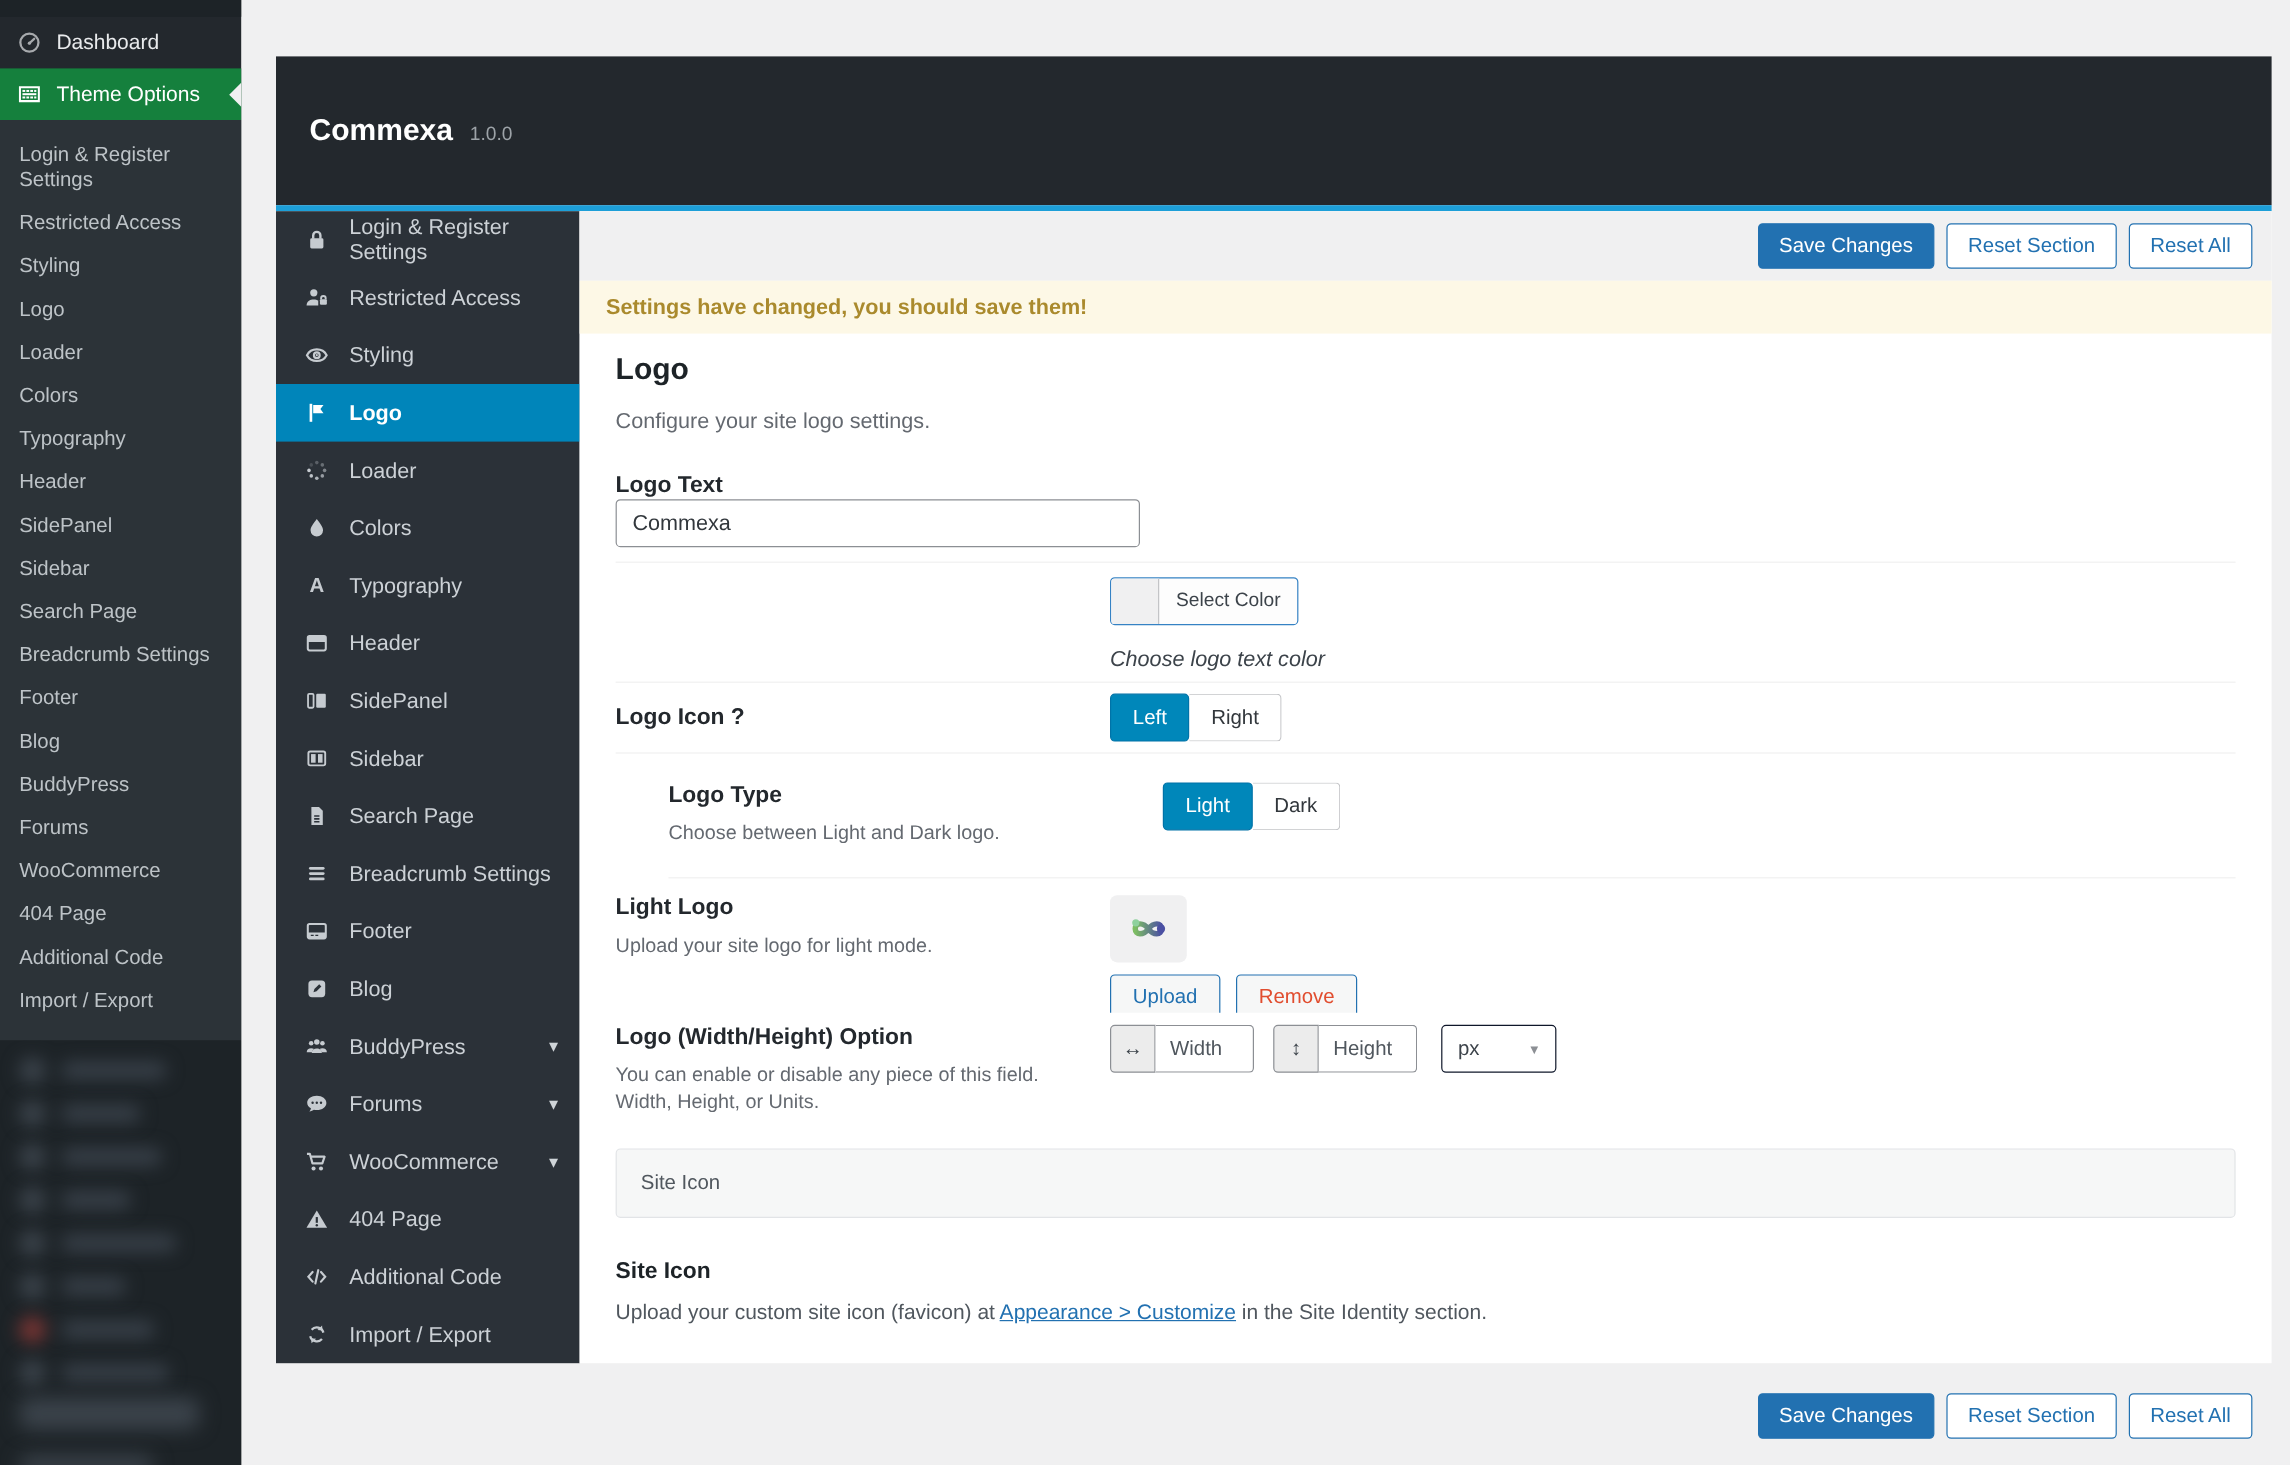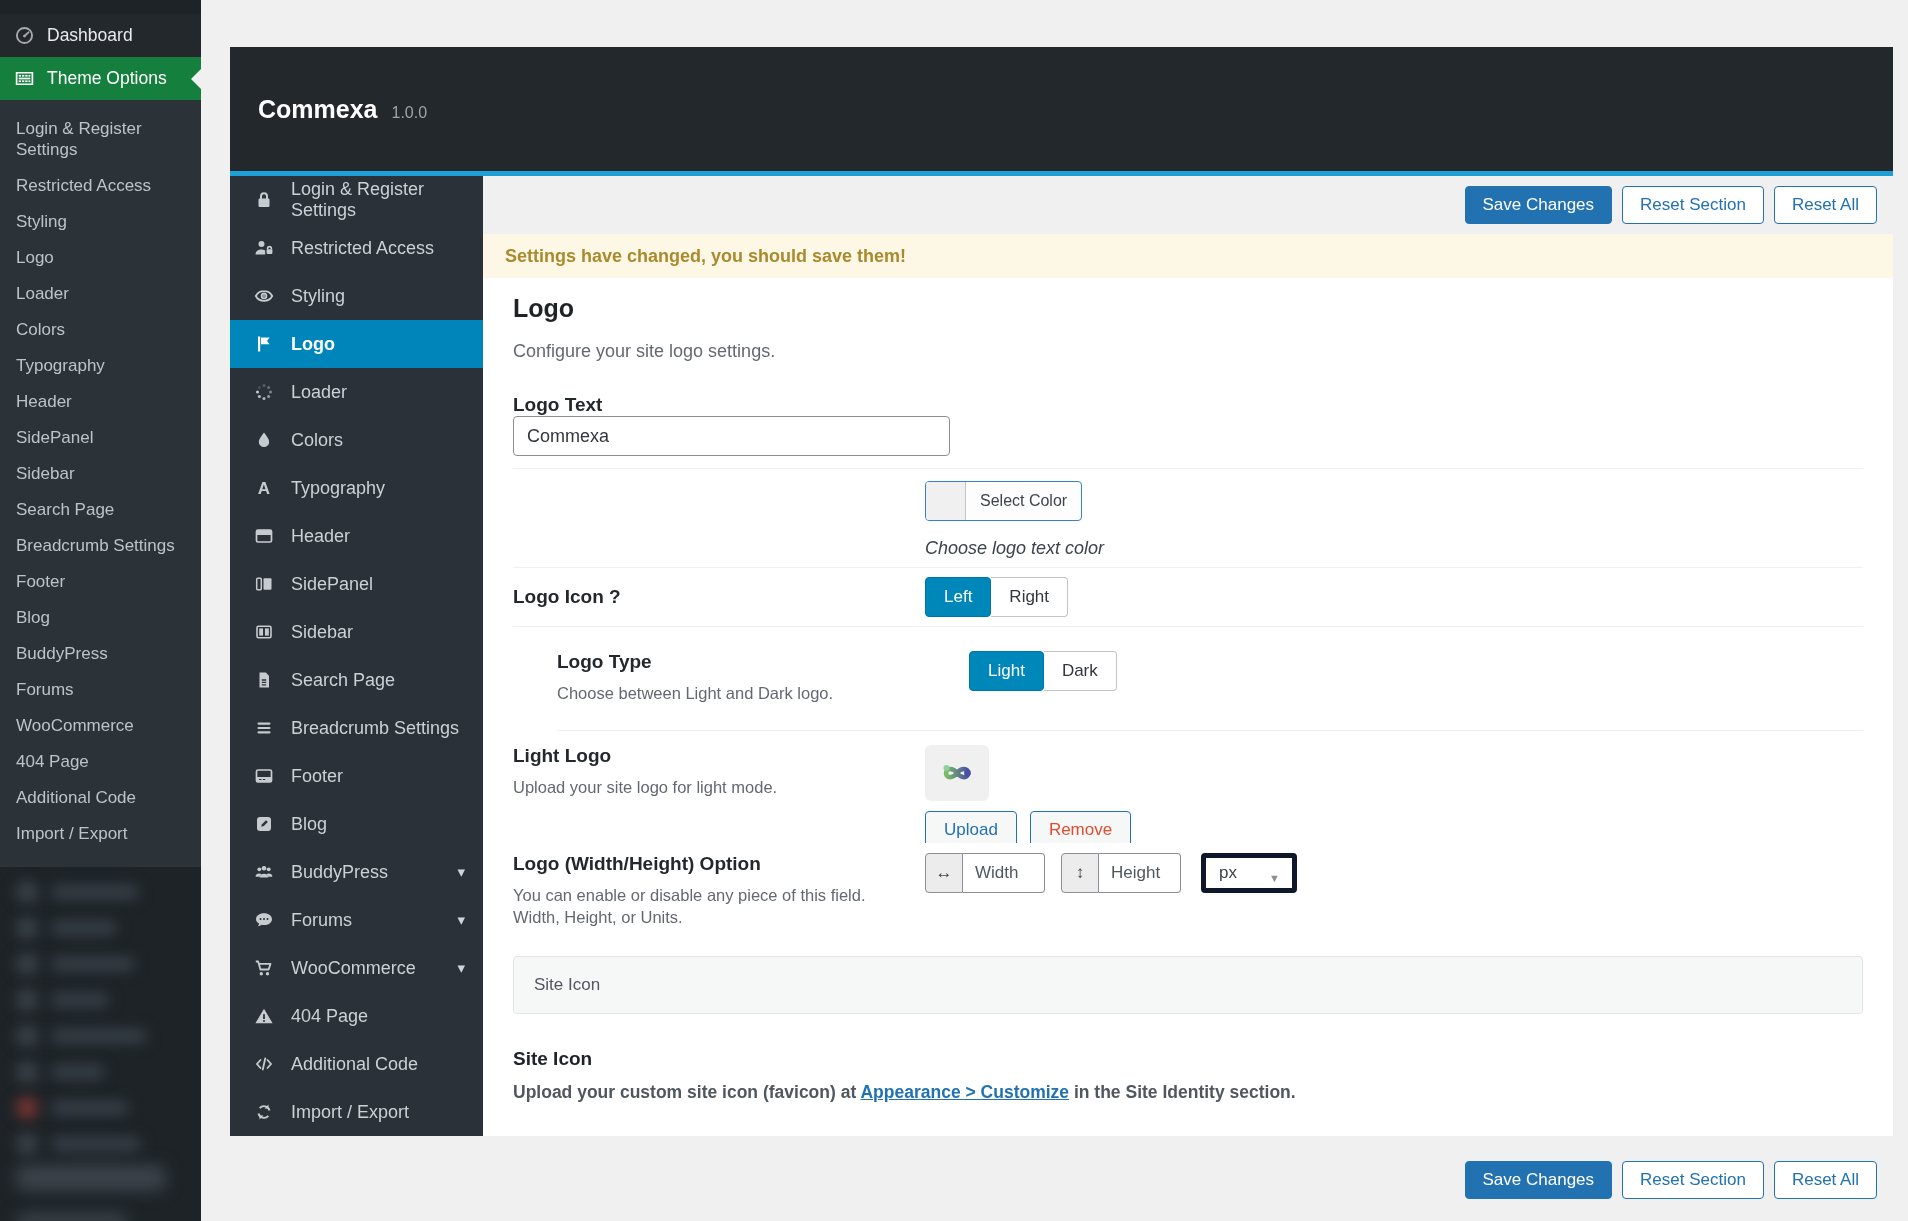--- a/index.html
+++ b/index.html
@@ -80,27 +80,27 @@
   .btn-media { font-family:inherit; font-size:17px; padding:8px 18px; border-radius:4px; background:#f6f7f7; border:1px solid #2271b1; cursor:pointer; }
   .btn-upload { color:#2271b1; }
   .btn-remove { color:#e14d2f; }
 
   .row-dims { border-bottom:none; padding-top:10px; }
   .dims { display:flex; align-items:flex-start; gap:16px; }
   .dim-group { display:inline-flex; }
   .dim-addon { width:38px; height:40px; background:#ececec; border:1px solid #8c8f94; border-radius:4px 0 0 4px; display:flex; align-items:center; justify-content:center; font-size:17px; color:#3c434a; }
   .dim-input { width:82px; height:40px; border:1px solid #8c8f94; border-left:0; border-radius:0 4px 4px 0; padding:0 12px; font-size:17px; color:#50575e; font-family:inherit; }
   .dim-input::placeholder { color:#50575e; opacity:1; }
-  .unit-select { position:relative; width:96px; height:40px; border:5px solid #0f172a; border-radius:4px; display:flex; align-items:center; padding:0 13px; font-size:17px; color:#3c434a; background:#fff; cursor:pointer; margin-left:4px; }
+  .unit-select { position:relative; width:96px; height:40px; border:1px solid #0f172a; border-radius:4px; display:flex; align-items:center; padding:0 13px; font-size:17px; color:#3c434a; background:#fff; cursor:pointer; margin-left:4px; }
   .unit-caret { position:absolute; right:12px; top:14px; font-size:11px; color:#8c8f94; }
 
   .site-icon-bar { margin-top:28px; height:58px; background:#f6f7f7; border:1px solid #e2e4e7; border-radius:4px; display:flex; align-items:center; padding:0 20px; font-size:17px; color:#50575e; }
   .site-icon-sec { margin-top:34px; padding-bottom:30px; }
   .site-icon-sec h4 { font-size:19px; color:#1d2327; }
-  .site-icon-sec p { margin-top:12px; font-size:17.5px; color:#50575e;font-weight:bold; }
+  .site-icon-sec p { margin-top:12px; font-size:17.5px; color:#50575e; }
   .link { color:#2271b1; text-decoration:underline; cursor:pointer; }
 
   .panel-footer { height:85px; background:#f0f0f1; display:flex; justify-content:flex-end; align-items:flex-start; gap:10px; padding:25px 16px 0; }
 
   svg { display:block; }
 </style>
 </head>
 <body>
 
 <div class="page">

